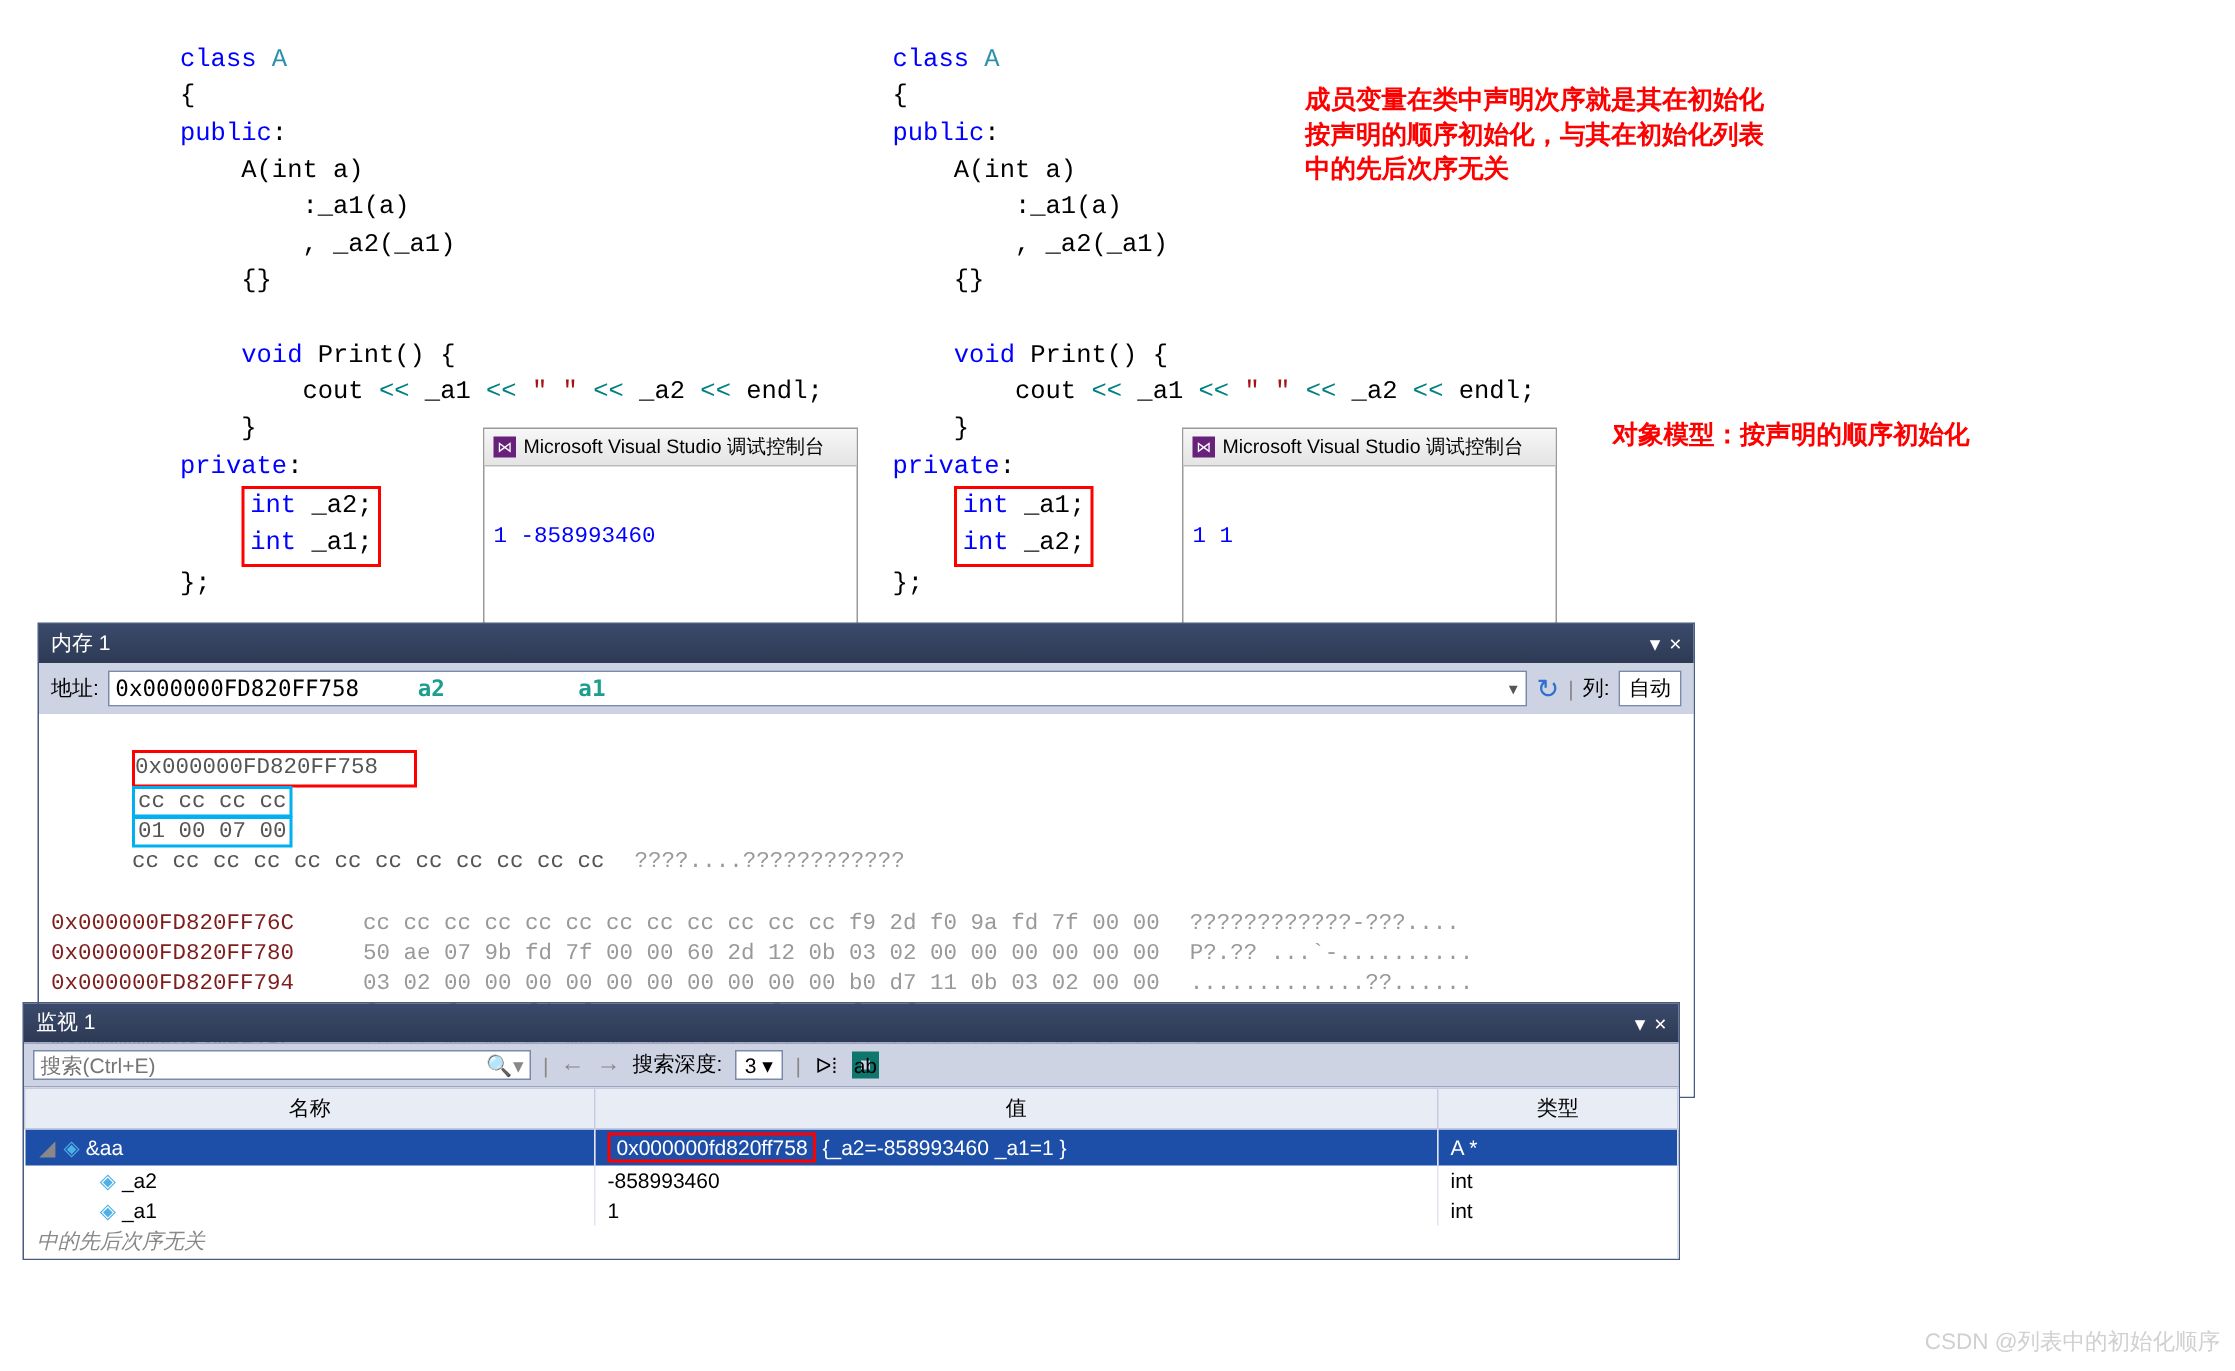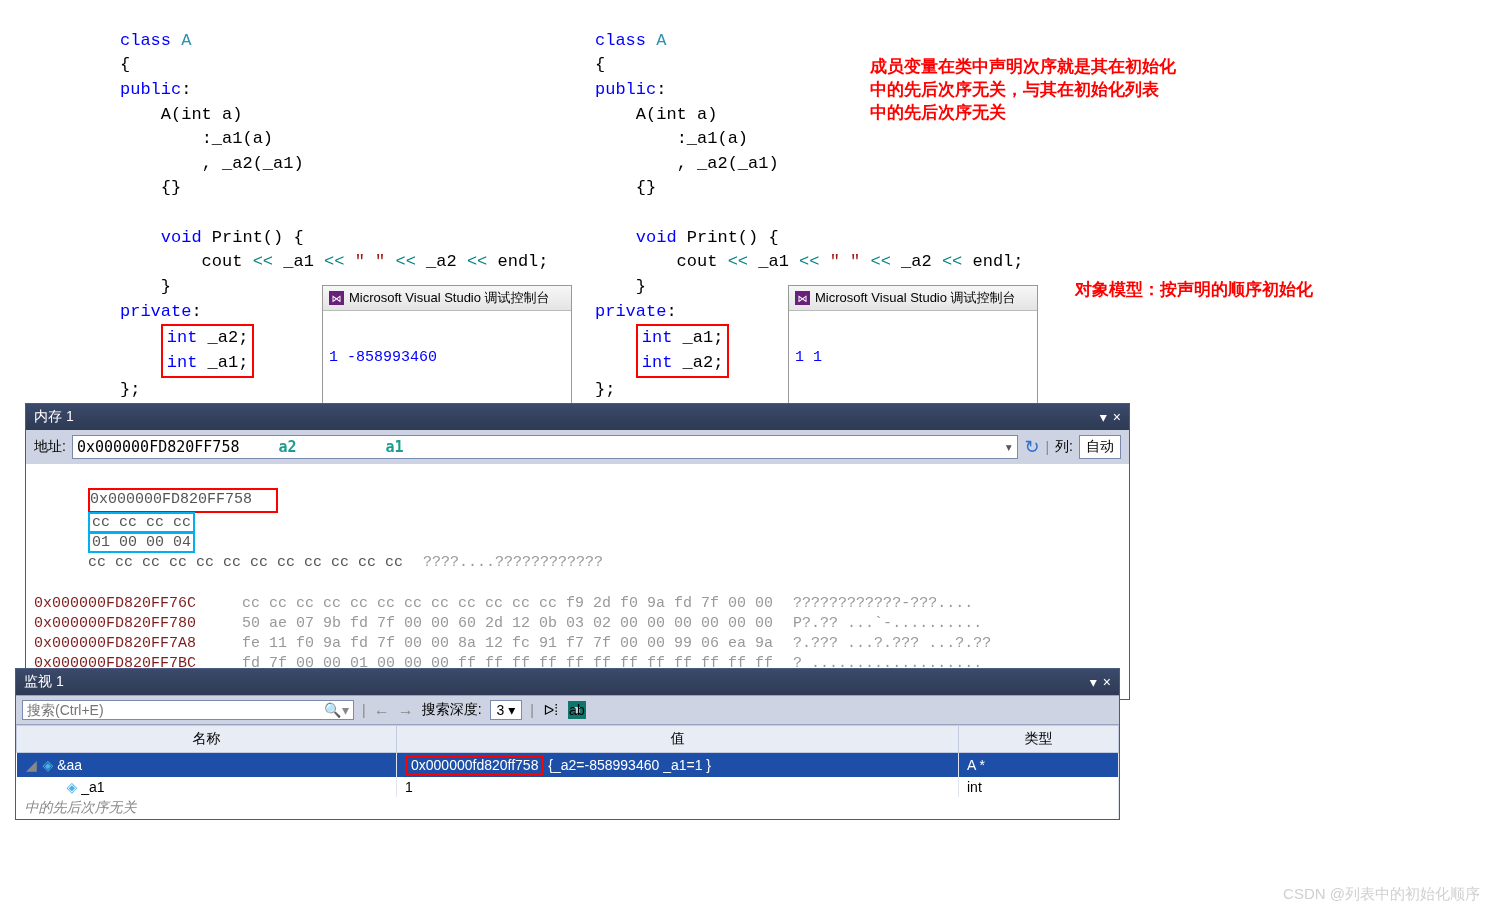--- a/index.html
+++ b/index.html
@@ -42,21 +42,21 @@
     padding: 3px 6px;
     font-family: "Microsoft YaHei", sans-serif;
     font-size: 13px;
     display:flex; align-items:center; gap:5px;
   }
   .vsicon {
     width:15px; height:14px; background:#68217a; color:#fff; font-size:10px; display:inline-flex; align-items:center; justify-content:center; font-family:sans-serif;
   }
   .console-body { padding: 4px 6px; color: #0000ff; white-space: pre-wrap; }
   .memory-panel {
-    position: absolute; top: 403px; left: 25px; width: 1105px;
+    position: absolute; top: 415px; left: 25px; width: 1105px;
     border: 1px solid #4a5b82;
   }
   .panel-header {
     background: linear-gradient(#3b4a6b, #2e3a54);
     color: #fff;
     padding: 4px 8px;
     font-family: "Microsoft YaHei", sans-serif;
     font-size: 14px;
     display:flex; justify-content:space-between; align-items:center;
   }
@@ -139,21 +139,21 @@
         cout <span class="op">&lt;&lt;</span> <span>_a1</span> <span class="op">&lt;&lt;</span> <span class="str">" "</span> <span class="op">&lt;&lt;</span> <span>_a2</span> <span class="op">&lt;&lt;</span> <span>endl</span><span>;</span>
     <span>}</span>
 <span class="kw">private</span>:
     <span class="red-box"><span class="kw">int</span> _a1;
 <span class="kw">int</span> _a2;</span>
 <span>};</span></div>
 </div>
 
 <div class="annot" style="top:55px; left:870px; width:380px;">
   <div>成员变量在类中声明次序就是其在初始化</div>
-  <div>中的先后次序无关，与其在初始化列表</div>
+  <div>按声明的顺序初始化，与其在初始化列表</div>
   <div>中的先后次序无关</div>
 </div>
 <div class="annot" style="top:278px; left:1075px;">对象模型：按声明的顺序初始化</div>
 
 <div class="console-win" style="top:285px; left:322px;">
   <div class="console-title">
       <span class="vsicon">⋈</span>
       <span>Microsoft Visual Studio 调试控制台</span>
     </div>
   <div class="console-body">
@@ -190,25 +190,26 @@
     </div>
     <span class="refresh">↻</span>
     <span class="sep">|</span>
     <span>列:</span>
     <span class="col-box"><span>自动</span></span>
   </div>
   <div class="mem-body">
     <div class="mem-row first">
       <span class="mem-addr hl">0x000000FD820FF758</span>
       <span class="box-cyan">cc cc cc cc</span>
-      <span class="box-cyan">01 00 00 04</span>
+      <span class="box-cyan">01 00 07 00</span>
       <span>cc cc cc cc cc cc cc cc cc cc cc cc</span><span class="ascii">????....????????????</span>
     </div>
     <div class="mem-row"><span class="mem-addr">0x000000FD820FF76C</span>  <span>cc cc cc cc cc cc cc cc cc cc cc cc f9 2d f0 9a fd 7f 00 00</span><span class="ascii">????????????-???....</span></div>
     <div class="mem-row"><span class="mem-addr">0x000000FD820FF780</span>  <span>50 ae 07 9b fd 7f 00 00 60 2d 12 0b 03 02 00 00 00 00 00 00</span><span class="ascii">P?.?? ...`-..........</span></div>
+    <div class="mem-row"><span class="mem-addr">0x000000FD820FF794</span>  <span>03 02 00 00 00 00 00 00 00 00 00 00 b0 d7 11 0b 03 02 00 00</span><span class="ascii">.............??......</span></div>
     <div class="mem-row"><span class="mem-addr">0x000000FD820FF7A8</span>  <span>fe 11 f0 9a fd 7f 00 00 8a 12 fc 91 f7 7f 00 00 99 06 ea 9a</span><span class="ascii">?.??? ...?.??? ...?.??</span></div>
     <div class="mem-row"><span class="mem-addr">0x000000FD820FF7BC</span>  <span>fd 7f 00 00 01 00 00 00 ff ff ff ff ff ff ff ff ff ff ff ff</span><span class="ascii">? ...................</span></div>
     <div class="mem-row"><span class="mem-addr">0x000000FD820FF7D0</span>  <span>00 00 00 00 ff ff ff ff ab 0d ea 9a fd 7f 00 00 00 a3 07 9b</span><span class="ascii">.........?.??? ....?.?</span></div>
   </div>
 </div>
 
 <div class="watch-panel">
   <div class="panel-header">
     <span>监视 1</span>
     <span class="ctrls"><span>▾</span><span>×</span></span>
@@ -236,20 +237,25 @@
       <th style="width:160px">类型</th>
     </tr>
       </thead>
     <tbody>
       <tr class="sel">
         <td><span class="expand">◢</span> <span class="var-icon">◈</span><span>&amp;aa</span></td>
         <td><span class="val-box-red">0x000000fd820ff758</span> <span>{_a2=-858993460 _a1=1 }</span></td>
         <td>A *</td>
       </tr>
       <tr>
+        <td class="indent1"><span class="var-icon">◈</span><span>_a2</span></td>
+        <td>-858993460</td>
+        <td>int</td>
+      </tr>
+      <tr>
         <td class="indent1"><span class="var-icon">◈</span><span>_a1</span></td>
         <td>1</td>
         <td>int</td>
       </tr>
       <tr>
           <td colspan="3" class="add-item">中的先后次序无关</td>
         </tr>
     </tbody>
   </table>
 </div>

